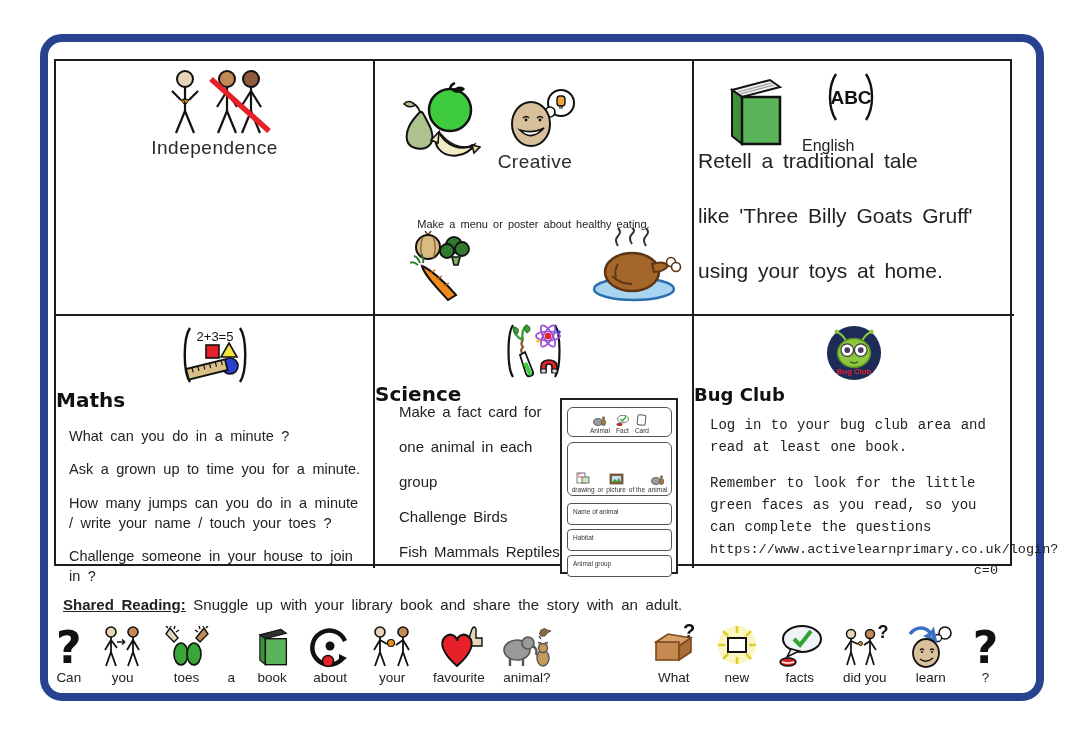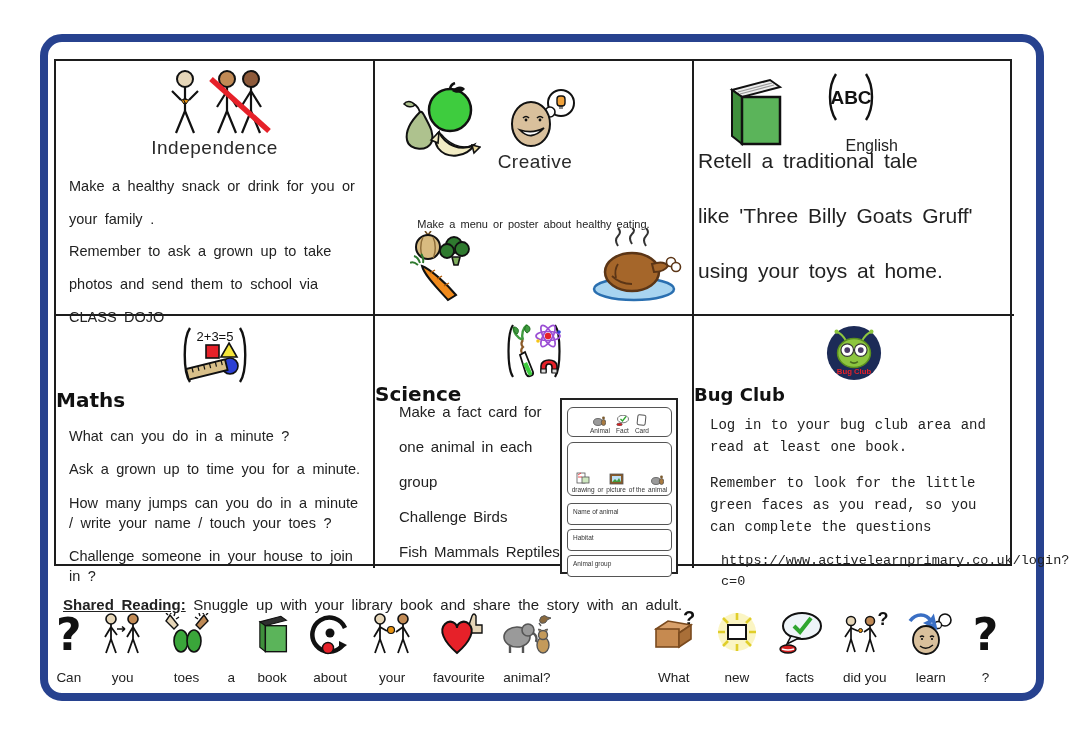--- a/index.html
+++ b/index.html
@@ -21,21 +21,21 @@
   .cell:nth-child(4),.cell:nth-child(5),.cell:nth-child(6){border-bottom:none;}
   .icon-center{display:flex;justify-content:center;margin-top:8px;}
   .title-light{text-align:center;font-size:19px;letter-spacing:.5px;color:#2a2a2a;margin:2px 0 0 0;}
   .title-bold{text-align:left;font-size:20px;font-weight:bold;font-family:"DejaVu Sans",sans-serif;color:#111;margin:2px 0 0 0;}
   .body-text{padding:0 13px;font-size:14.5px;word-spacing:3.5px;}
   .body-text p{margin:0;}
   .indep-body{margin-top:11px;line-height:2.25;}
   .creative-label{position:absolute;left:60px;top:88px;width:200px;}
   .creative-text{position:absolute;left:0;top:146px;width:100%;text-align:center;font-size:11px;word-spacing:2px;}
   .abs{position:absolute;}
-  .eng-label{position:absolute;left:108px;top:60px;width:96px;text-align:right;font-size:16px;}
+  .eng-label{position:absolute;left:108px;top:60px;width:96px;text-align:left;font-size:16px;}
   .eng-body{position:absolute;left:4px;top:88px;font-size:21px;word-spacing:4px;}
   .eng-body p{margin:0 0 31px 0;}
   .maths-body{margin-top:14px;line-height:1.4;}
   .maths-body p{margin:0 0 13px 0;}
   .sci-lines{position:absolute;left:24px;top:78px;width:185px;font-size:15px;word-spacing:2.5px;}
   .sci-lines p{margin:0;line-height:35px;}
   .bug-body{padding:0 16px;font-size:14px;line-height:1.58;margin-top:9px;word-spacing:1px;font-family:Liberation Mono, monospace;}
   .bug-body p{margin:0 0 14px 0;}
   .bug-link{font-size:13.5px;margin-top:-8px;}
   
@@ -47,21 +47,21 @@
   .fc-row{display:flex;justify-content:center;align-items:flex-end;gap:6px;height:100%;padding-bottom:2px;box-sizing:border-box;}
   .fc-tok{display:flex;flex-direction:column;align-items:center;gap:1px;}
   .fc-word{font-size:6.5px;color:#333;white-space:nowrap;}
   .fc-field{position:absolute;left:5px;width:105px;height:22px;border:1px solid #555;border-radius:4px;box-sizing:border-box;background:#fff;}
   .fc-field span{font-size:6.5px;color:#333;position:absolute;left:5px;top:4px;}
   
   .shared-line{position:absolute;left:63px;top:581px;font-size:15px;word-spacing:3.5px;}
   .shared-label{font-weight:bold;text-decoration:underline;}
   .symbols{position:absolute;left:56px;top:607px;height:78px;display:flex;align-items:flex-end;gap:18px;}
   .token{display:flex;flex-direction:column;align-items:center;justify-content:flex-end;gap:2px;}
-  .tok-word{font-size:13.5px;color:#222;white-space:nowrap;margin-top:13px;}
+  .tok-word{font-size:13.5px;color:#222;white-space:nowrap;}
   .big-q{font-size:44px;font-weight:bold;line-height:40px;font-family:"DejaVu Sans",sans-serif;color:#111;}
   .spacer{width:64px;}
   svg text{font-family:"Liberation Sans",sans-serif;}
 </style>
 </head>
 <body>
 
 <div class="outer-frame"></div>
 
 <div class="grid">
@@ -80,24 +80,20 @@
         <path d="M68 42 L59 64 M68 42 L77 64" stroke="#111" stroke-width="2.2" fill="none"></path>
         <path d="M68 22 L58 38 M68 22 L78 38" stroke="#111" stroke-width="2.2" fill="none"></path>
         <circle cx="92" cy="10" r="8" fill="#8f5b3b" stroke="#111" stroke-width="2"></circle>
         <line x1="92" y1="18" x2="92" y2="42" stroke="#111" stroke-width="2.2"></line>
         <path d="M92 42 L83 64 M92 42 L101 64" stroke="#111" stroke-width="2.2" fill="none"></path>
         <path d="M92 22 L82 38 M92 22 L102 38" stroke="#111" stroke-width="2.2" fill="none"></path>
         <line x1="52" y1="10" x2="110" y2="62" stroke="#e62129" stroke-width="5.5"></line>
       </svg>
     </div>
     <p class="title-light">Independence</p>
-    <div class="body-text indep-body">
-      <p>Make a healthy snack or drink for  you or your family .</p>
-      <p>Remember to ask a grown up to take photos and send them to school via CLASS DOJO</p>
-    </div>
   </div>
 
   <div class="cell">
     <div class="abs" style="left:22px;top:21px;">
       <svg width="84" height="80" viewBox="0 0 84 80">
         <path d="M23 30 C15 38 8 48 10 58 C12 69 32 70 35 59 C37 50 32 43 28 35 C26 31 25 29 23 30 Z" fill="#aec28e" stroke="#111" stroke-width="2"></path>
         <path d="M23 30 C21 24 17 21 12 21" stroke="#111" stroke-width="2" fill="none"></path>
         <path d="M18 23 c-4 -5 -9 -4 -11 -1 c3 3 8 4 11 1 z" fill="#aec28e" stroke="#111" stroke-width="1.5"></path>
         <circle cx="53" cy="28" r="21" fill="#3ecc3e" stroke="#111" stroke-width="2.5"></circle>
         <path d="M53 8 C53 4 55 2 58 1" stroke="#111" stroke-width="2.5" fill="none"></path>
@@ -315,21 +311,21 @@
         <circle cx="23" cy="27" r="3" fill="#4a3b66"></circle>
           <circle cx="37" cy="27" r="3" fill="#4a3b66"></circle>
         <path d="M26 39 q4 3 8 0" stroke="#4a6b1f" stroke-width="1.6" fill="none"></path>
         <text x="30" y="52" text-anchor="middle" font-size="8" font-weight="bold" fill="#e62129">Bug Club</text>
       </svg>
     </div>
     <p class="title-bold" style="font-size:18px;">Bug Club</p>
     <div class="bug-body">
       <p>Log in to your bug club area and read at least one book.</p>
       <p style="margin-bottom:0;">Remember to look for the little green faces as you read, so you can complete the questions</p>
-      <p class="bug-link" style="margin:11px;">https://www.activelearnprimary.co.uk/login?c=0</p>
+      <p class="bug-link" style="margin:0;text-align:right;">https://www.activelearnprimary.co.uk/login?c=0</p>
     </div>
   </div>
 </div>
 
 <p class="shared-line"><span class="shared-label">Shared Reading:</span> <span>Snuggle up with your library book and share the story with an adult.</span></p>
 
 <div class="symbols">
 
   <div class="token">
     <div class="big-q">?</div>

